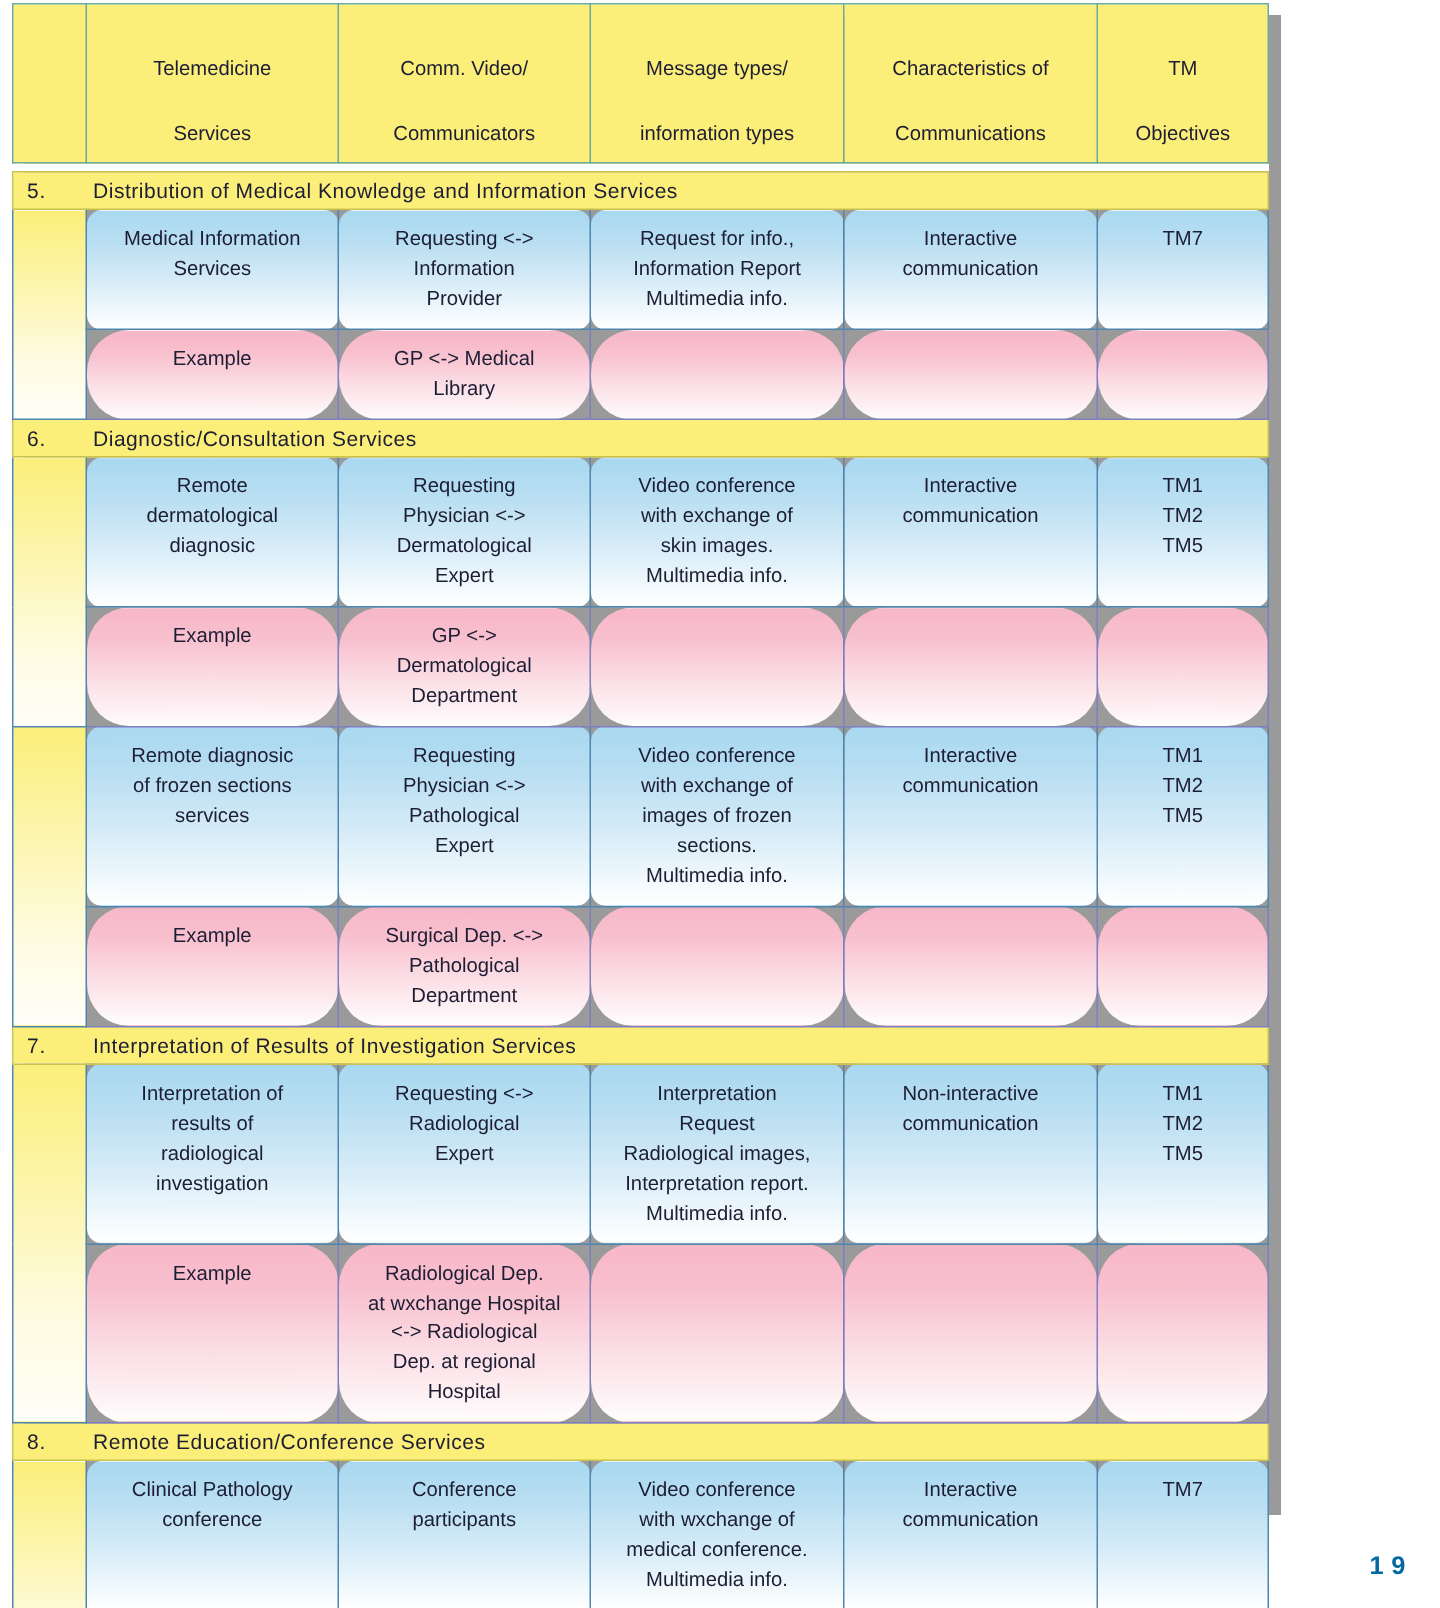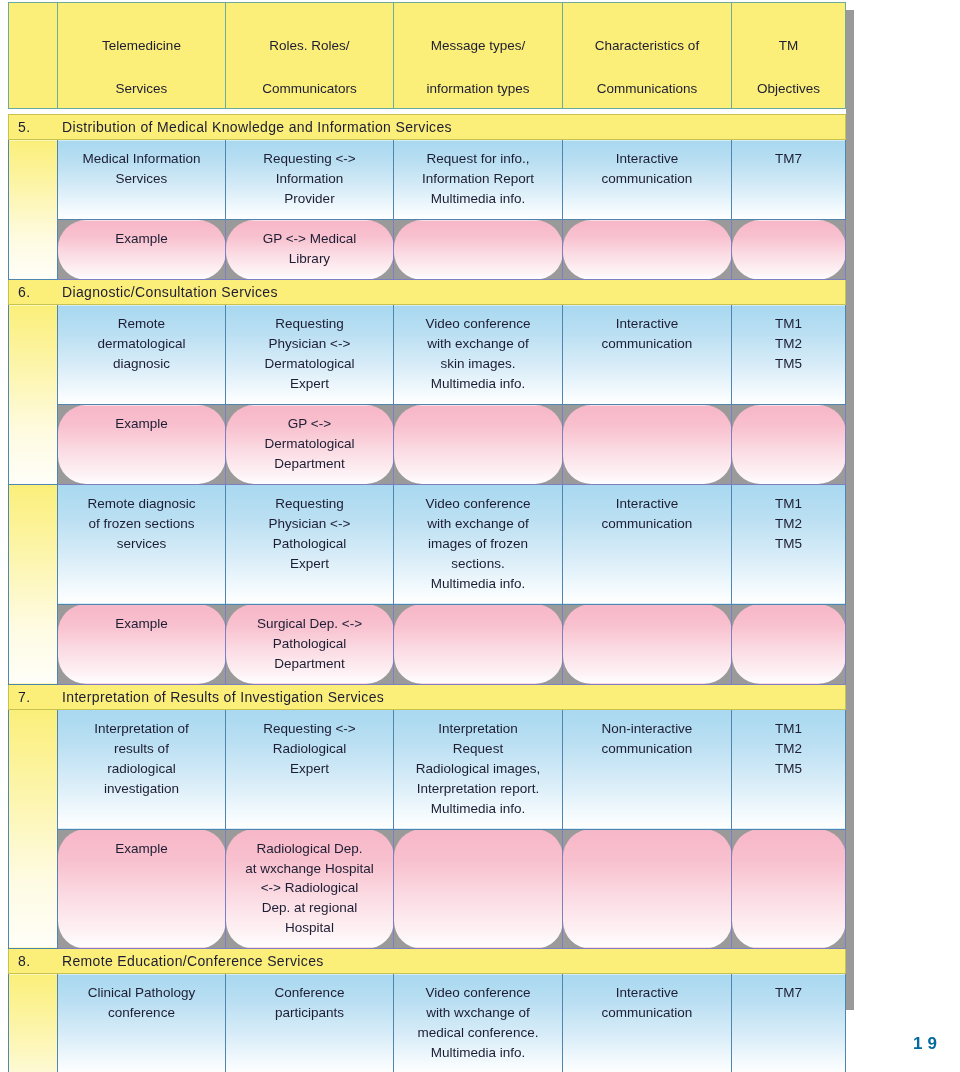--- a/index.html
+++ b/index.html
@@ -116,20 +116,21 @@
 
   
   .blue {
     background: linear-gradient(to bottom, #a8d8f0 0%, #badff2 28%, #d9edf8 62%, #f3fafd 88%, #ffffff 100%);
     border-color: #4f86b0 !important;
     text-align: center;
     font-size: 13.5px;
     line-height: 1.48;
     padding: 9px 6px 10px 6px !important;
     color: #1d1d33;
+    border-radius: 10px;
   }
   .pink {
     background: linear-gradient(to bottom, #f7b7c8 0%, #f8c0ce 26%, #fbdce4 58%, #fdf1f4 86%, #fffdfe 100%);
     border-color: #7d7fc0 !important;
     text-align: center;
     font-size: 13.5px;
     line-height: 1.48;
     padding: 9px 6px 10px 6px !important;
     color: #1d1d33;
     border-radius: 28px;
@@ -164,21 +165,21 @@
         <col class="c-5">
     </colgroup>
     <tbody id="matrix-body">
         <tr>
           <td class="hdr-blank"></td>
           <td class="hdr">
             <span class="l">Telemedicine</span>
             <span class="l">Services</span>
           </td>
           <td class="hdr">
-            <span class="l">Roles. Roles/</span>
+            <span class="l">Comm. Video/</span>
             <span class="l">Communicators</span>
           </td>
           <td class="hdr">
             <span class="l">Message types/</span>
             <span class="l">information types</span>
           </td>
           <td class="hdr">
             <span class="l">Characteristics of</span>
             <span class="l">Communications</span>
           </td>

